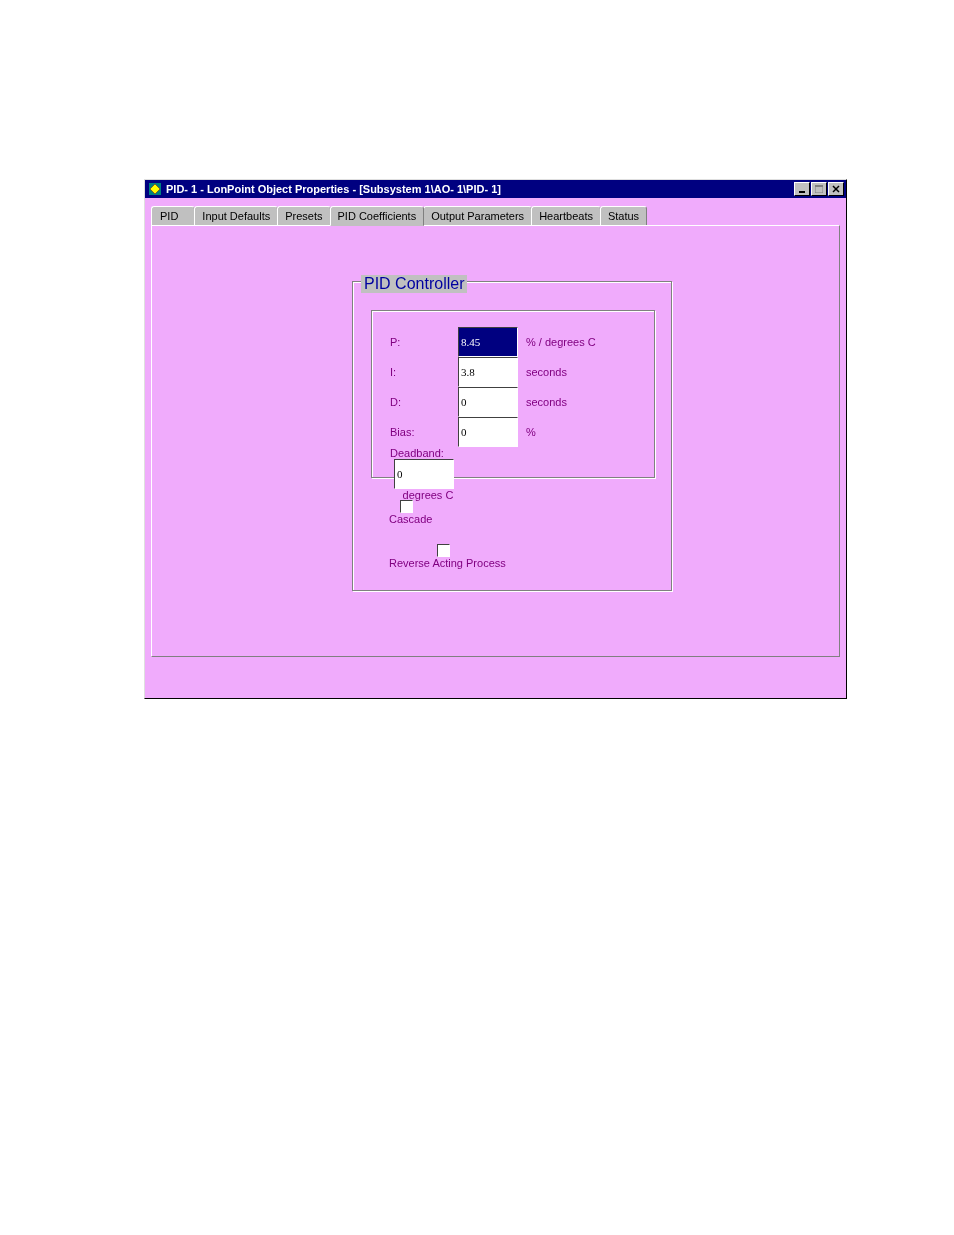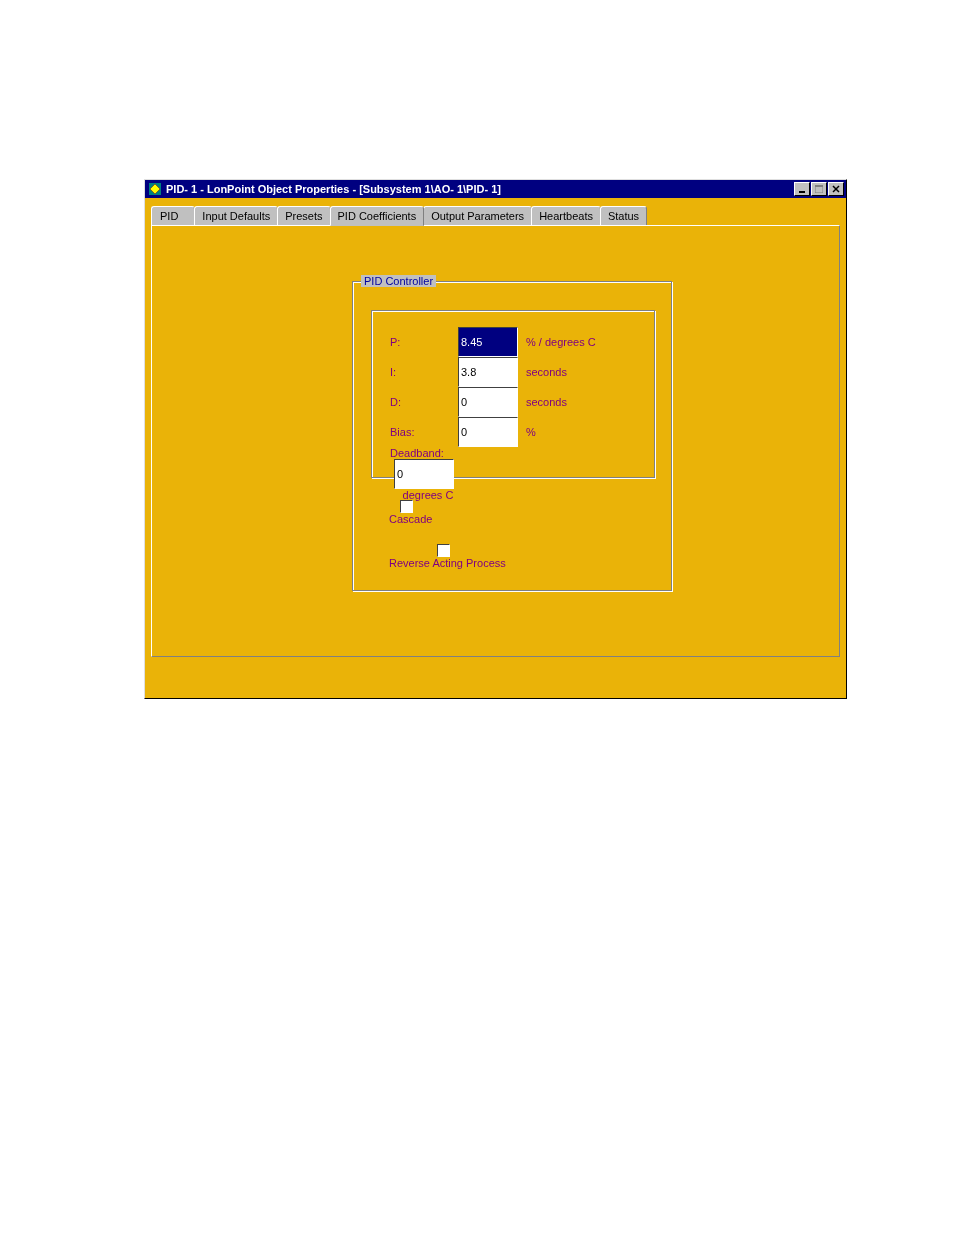--- a/index.html
+++ b/index.html
@@ -14,21 +14,21 @@
       width: 954px;
       height: 1235px;
       position: relative;
     }
     .window {
       position: absolute;
       left: 144px;
       top: 179px;
       width: 703px;
       height: 520px;
-      background: #eab308;
+      background: #f0abfc;
       border: 1px solid #000000;
       border-top: 1px solid #dfdfdf;
       border-left: 1px solid #dfdfdf;
     }
     .titlebar {
       height: 18px;
       background: #000080;
       color: #ffffff;
       display: flex;
       align-items: center;
@@ -124,21 +124,21 @@
       width: 320px;
       height: 310px;
     }
     .groupbox-legend {
       position: absolute;
       top: -7px;
       left: 8px;
       background: #c0c0c0;
       padding: 0 3px;
       color: #0000a0;
-      font-size: 11px;
+      font-size: 16px;
     }
     .groupbox.inner {
       left: 18px;
       top: 28px;
       width: 284px;
       height: 168px;
       border: 1px solid #808080;
       box-shadow: 1px 1px 0 #ffffff inset, 1px 1px 0 #ffffff;
     }
     .field-row {
@@ -155,21 +155,21 @@
       width: 60px;
       height: 30px;
       border: 1px solid #808080;
       border-top: 1px solid #404040;
       border-left: 1px solid #404040;
       border-right: 1px solid #ffffff;
       border-bottom: 1px solid #ffffff;
       background: #ffffff;
       font-size: 11px;
       padding: 1px 2px;
-      font-family: Liberation Sans, sans-serif;
+      font-family: Liberation Serif, serif;
     }
     .field-input.selected {
       background: #000080;
       color: #ffffff;
     }
     .field-unit {
       color: #800080;
       font-size: 11px;
       margin-left: 8px;
     }

